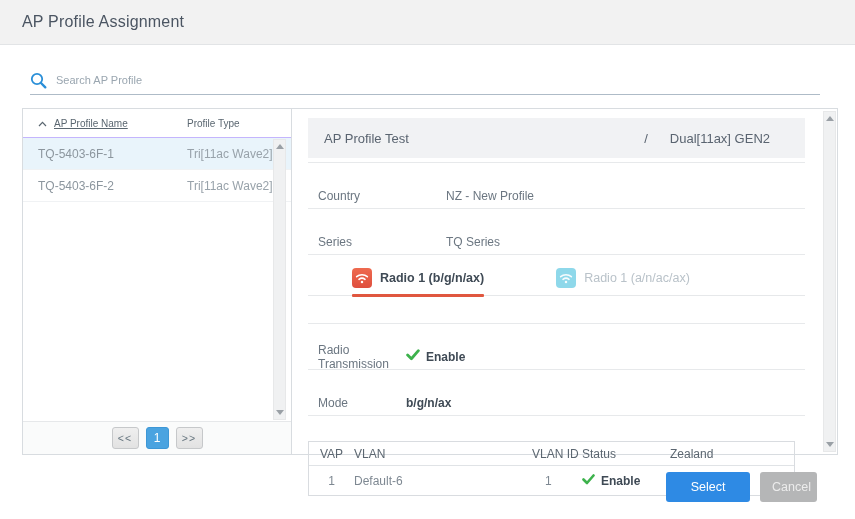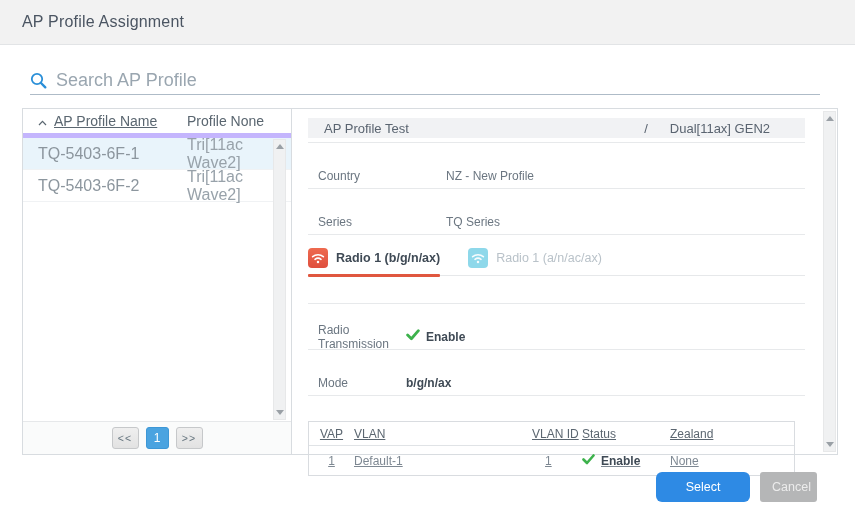--- a/index.html
+++ b/index.html
@@ -23,43 +23,43 @@
 
   
   .search-row {
     position: absolute; left: 30px; top: 66px; width: 790px; height: 29px;
     border-bottom: 1px solid #aebbc7;
     display: flex; align-items: center; gap: 9px;
   }
   .search-icon { display: flex; flex: none; }
   .search-input {
     flex: 1; border: none; outline: none; background: transparent;
-    font-size: 18px; color: #5a6670; font-family: inherit; padding: 0;
+    font-size: 11px; color: #5a6670; font-family: inherit; padding: 0;
   }
   .search-input::placeholder { color: #9aa6b0; }
 
   
   .main {
     position: absolute; left: 22px; top: 108px; width: 816px; height: 347px;
     border: 1px solid #d8dce0; background: #fff; display: flex;
   }
 
   
   .left-panel { width: 269px; flex: none; border-right: 1px solid #d8dce0; display: flex; flex-direction: column; }
   .lp-header {
     height: 29px; flex: none; display: flex; align-items: center;
-    border-bottom: 5px solid #c4b5fd; font-size: 14px; color: #5a6670;
+    border-bottom: 1px solid #c4b5fd; font-size: 10px; color: #5a6670;
   }
   .lp-col-name { flex: 1; display: flex; align-items: center; gap: 7px; padding-left: 15px; }
   .lp-h-name { text-decoration: underline; cursor: pointer; }
   .lp-col-type { width: 104px; flex: none; }
   .lp-body { flex: 1; position: relative; }
   .lp-row {
     height: 32px; display: flex; align-items: center;
-    font-size: 16px; color: #8c969e; border-bottom: 1px solid #f0f2f4; cursor: pointer;
+    font-size: 12px; color: #8c969e; border-bottom: 1px solid #f0f2f4; cursor: pointer;
   }
   .lp-row .cell-name { flex: 1; padding-left: 15px; }
   .lp-row .cell-type { width: 104px; flex: none; color: #98a2aa; }
   .lp-row.selected { background: #e9f4fb; }
 
   .scrollbar {
     position: absolute; width: 13px; background: #f0f1f2; border: 1px solid #e7e8e9;
     display: flex; flex-direction: column; justify-content: space-between; align-items: center;
     padding: 4px 0;
   }
@@ -81,71 +81,71 @@
   }
   .pg-current {
     height: 22px; width: 23px; min-width: 23px; padding: 0; letter-spacing: 0;
     background: #4aa3e0; border: 1px solid #3d97d6; border-radius: 3px;
     color: #fff; font-size: 12px; font-family: inherit; cursor: pointer;
   }
 
   
   .right-panel { flex: 1; position: relative; padding: 0 32px 0 16px; }
   .rp-band {
-    margin-top: 9px; height: 20px; background: #f1f2f4;
+    margin-top: 9px; height: 40px; background: #f1f2f4;
     display: flex; align-items: center; justify-content: space-between;
     padding: 0 35px 0 16px; font-size: 13px; color: #5a6470;
   }
   .band-right { display: flex; gap: 22px; }
 
   .frow {
     height: 26px; display: flex; align-items: center;
     border-bottom: 1px solid #e7e9eb; font-size: 12px; color: #6b7681; padding-left: 10px; margin-top: 20px;
   }
   .info-rows { margin-top: 4px; border-top: 1px solid #e7e9eb; }
   .info-rows .flabel { width: 128px; flex: none; }
   .radio-rows { margin-top: 27px; border-top: 1px solid #e7e9eb; }
   .radio-rows .flabel { width: 88px; flex: none; }
   .fvalue { display: flex; align-items: center; gap: 6px; }
   .fvalue.strong { color: #3f4a55; font-weight: bold; }
 
   .rp-tabs { margin-top: 13px; display: flex; gap: 28px; border-bottom: 1px solid #e6e8ea; }
   .tab {
     display: flex; align-items: center; gap: 8px; padding-bottom: 7px;
-    font-size: 12.5px; color: #b9c2c9; position: relative; cursor: pointer;
+    font-size: 12.5px; color: #b9c2c9; position: relative; cursor: pointer; margin-left: 44px;
   }
   .tab.active { color: #3f4a55; font-weight: bold; }
   .tab.active::after {
     content: ""; position: absolute; left: 0; right: 0; bottom: -2px; height: 3px;
     background: #e0573f; border-radius: 1px;
   }
   .tab-icon {
     width: 20px; height: 20px; border-radius: 4px; flex: none;
     display: flex; align-items: center; justify-content: center;
   }
   .tab-icon.red { background: linear-gradient(#ee6a4f, #df4f3e); }
   .tab-icon.blue { background: #8ed8ea; }
 
   
   .vap-table { margin-top: 25px; width: 487px; border: 1px solid #d9dce0; font-size: 12px; }
-  .vt-grid { display: grid; grid-template-columns: 45px 178px 50px 88px 1fr; align-items: center; text-decoration: underline; }
+  .vt-grid { display: grid; grid-template-columns: 45px 178px 50px 88px 1fr; align-items: center; }
   .vt-header { height: 24px; color: #5b6670; border-bottom: 1px solid #e0e3e6; }
   .vt-row { height: 29px; color: #7e8892; }
   .vt-c { text-align: center; }
   .vt-vlan-val { padding-left: 13px; }
   .vt-status { display: flex; align-items: center; gap: 6px; }
   .vt-status .txt { color: #3f4a55; font-weight: bold; }
 
   
   .dialog-actions { position: absolute; top: 472px; right: 38px; display: flex; gap: 10px; }
   .btn {
     height: 30px; border: none; border-radius: 3px;
     font-size: 12.5px; font-family: inherit; cursor: pointer;
   }
-  .btn-select { width: 94px; background: #2e8ae4; color: #ffffff; border-radius: 6px; }
+  .btn-select { width: 84px; background: #2e8ae4; color: #ffffff; }
   .btn-cancel { width: 57px; background: #b5b6b7; color: #ececec; text-align: right; }
 </style>
 </head>
 <body>
 
 <div class="dialog">
 
   <div class="titlebar">
     <span class="title">AP Profile Assignment</span>
   </div>
@@ -165,21 +165,21 @@
     <div class="left-panel">
       <div class="lp-header">
         <div class="lp-col-name">
           <span class="sort-caret">
             <svg width="9" height="6" viewBox="0 0 9 6">
                 <path d="M1 5 L4.5 1.3 L8 5" fill="none" stroke="#5a6670" stroke-width="1.2"></path>
               </svg>
           </span>
           <span class="lp-h-name">AP Profile Name</span>
         </div>
-        <div class="lp-col-type">Profile None</div>
+        <div class="lp-col-type">Profile Type</div>
       </div>
 
       <div class="lp-body">
         <div class="lp-row selected">
           <div class="cell-name">TQ-5403-6F-1</div>
           <div class="cell-type">Tri[11ac Wave2]</div>
         </div>
         <div class="lp-row">
           <div class="cell-name">TQ-5403-6F-2</div>
           <div class="cell-type">Tri[11ac Wave2]</div>
@@ -263,21 +263,21 @@
       <div class="vap-table">
         <div class="vt-grid vt-header">
           <div class="vt-c">VAP</div>
           <div>VLAN</div>
           <div>VLAN ID</div>
           <div>Status</div>
           <div>Zealand</div>
         </div>
         <div class="vt-grid vt-row">
           <div class="vt-c">1</div>
-          <div>Default-1</div>
+          <div>Default-6</div>
           <div class="vt-vlan-val">1</div>
           <div class="vt-status">
             <span>
               <svg width="13" height="11" viewBox="0 0 13 11">
                   <path d="M1.5 5.5 L5 9 L11.5 1.5" fill="none" stroke="#3db24c" stroke-width="2.6" stroke-linecap="round" stroke-linejoin="round"></path>
                 </svg>
             </span>
             <span class="txt">Enable</span>
           </div>
           <div>None</div>

